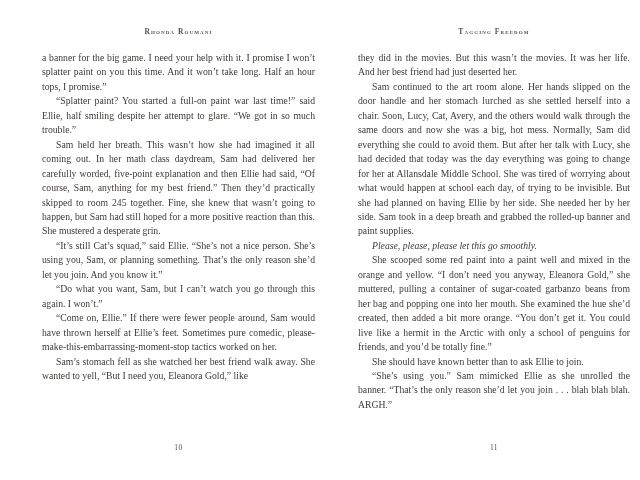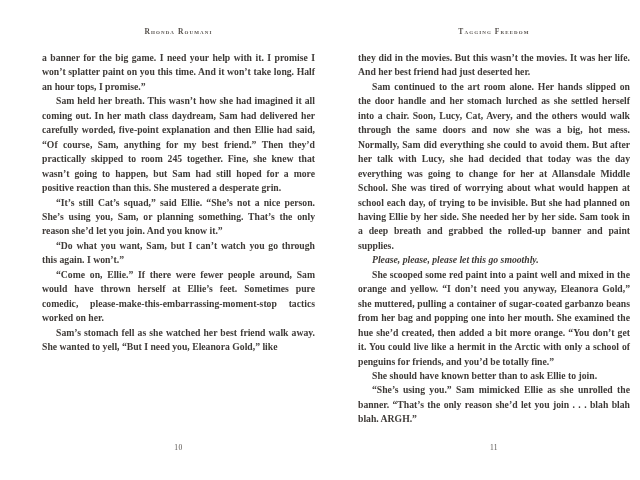--- a/index.html
+++ b/index.html
@@ -44,21 +44,20 @@
     font-size: 9.7px;
     line-height: 14.45px;
     text-align: justify;
     text-justify: inter-word;
     color: #3e3a37;
     hyphens: manual;
   }
   .text-block p {
     margin: 0;
     padding: 0;
-    font-weight: bold;
   }
   .text-block p.indent { text-indent: 14px; }
   .text-block p.italic { font-style: italic; }
   .folio {
     position: absolute;
     top: 443px;
     left: 0;
     width: 100%;
     text-align: center;
     font-size: 7.5px;
@@ -68,20 +67,21 @@
 </style>
 </head>
 <body>
 
 <div class="spread">
 
   <div class="page page-left">
     <div class="running-head">Rhonda Roumani</div>
     <div class="text-block">
         <p class="">a banner for the big game. I need your help with it. I promise I won’t splatter paint on you this time. And it won’t take long. Half an hour tops, I promise.”</p>
+        <p class="indent">“Splatter paint? You started a full-on paint war last time!” said Ellie, half smiling despite her attempt to glare. “We got in so much trouble.”</p>
         <p class="indent">Sam held her breath. This wasn’t how she had imagined it all coming out. In her math class daydream, Sam had delivered her carefully worded, five-point explanation and then Ellie had said, “Of course, Sam, anything for my best friend.” Then they’d practically skipped to room 245 together. Fine, she knew that wasn’t going to happen, but Sam had still hoped for a more positive reaction than this. She mustered a desperate grin.</p>
         <p class="indent">“It’s still Cat’s squad,” said Ellie. “She’s not a nice person. She’s using you, Sam, or planning something. That’s the only reason she’d let you join. And you know it.”</p>
         <p class="indent">“Do what you want, Sam, but I can’t watch you go through this again. I won’t.”</p>
         <p class="indent">“Come on, Ellie.” If there were fewer people around, Sam would have thrown herself at Ellie’s feet. Sometimes pure comedic, please-make-this-embarrassing-moment-stop tactics worked on her.</p>
         <p class="indent">Sam’s stomach fell as she watched her best friend walk away. She wanted to yell, “But I need you, Eleanora Gold,” like</p>
       </div>
     <div class="folio">10</div>
   </div>
 
   <div class="page page-right">

